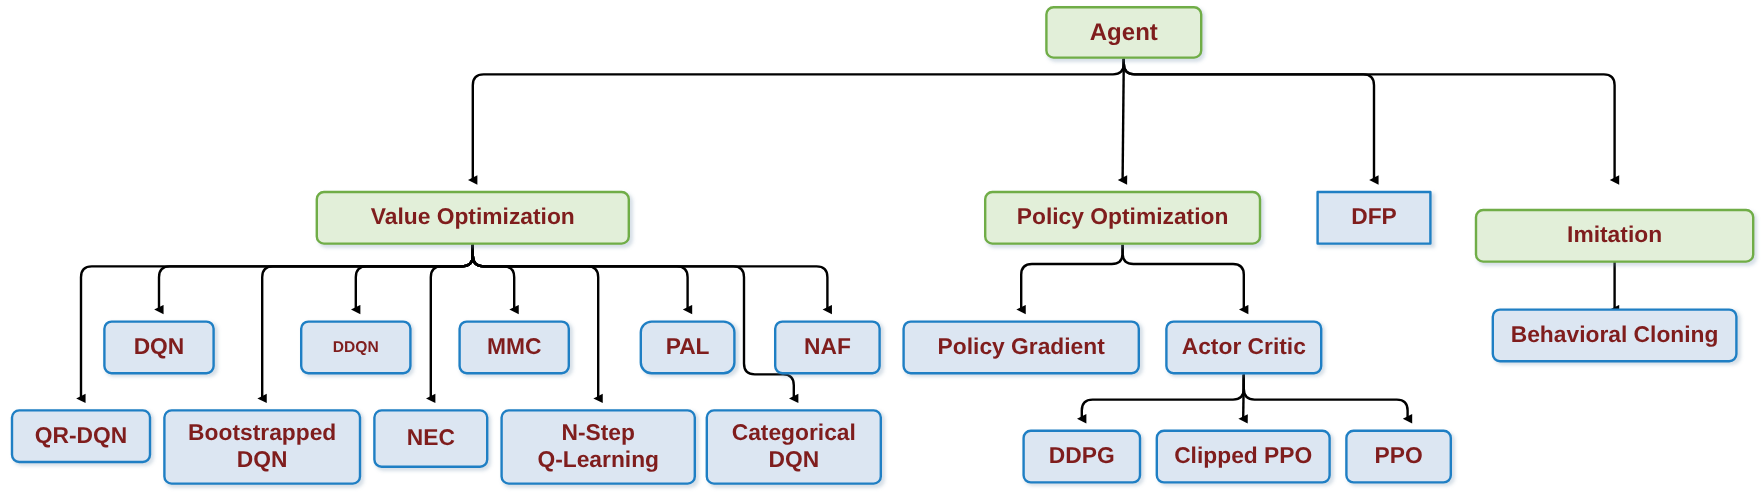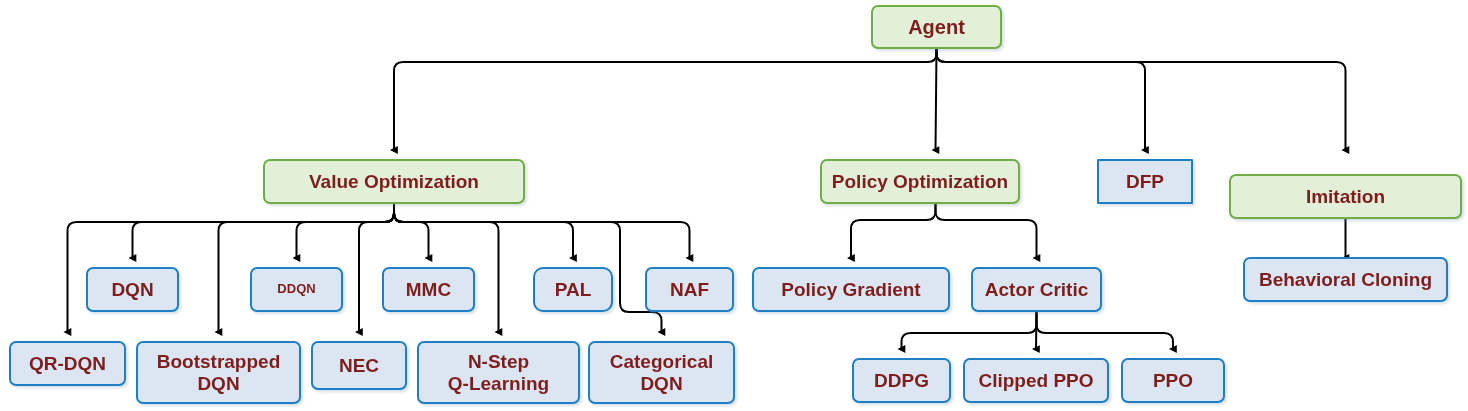--- a/index.html
+++ b/index.html
@@ -90,21 +90,21 @@
         <path d="M1345.5,204 L1345.5,258" marker-end="url(#arrowhead)"></path>
       </g>
   </svg>
   <div id="node-layer">
       <div class="node green" style="left: 871px; top: 5px; width: 131px; height: 44px; font-size: 20px;">
         <span class="node-label">Agent</span>
       </div>
       <div class="node green" style="left: 263px; top: 159px; width: 262px; height: 45px; font-size: 19px;">
         <span class="node-label">Value Optimization</span>
       </div>
-      <div class="node green" style="left: 820px; top: 159px; width: 200px; height: 45px; font-size: 19px;">
+      <div class="node green" style="left: 820px; top: 159px; width: 231px; height: 45px; font-size: 19px;">
         <span class="node-label">Policy Optimization</span>
       </div>
       <div class="node blue sharp" style="left: 1097px; top: 159px; width: 96px; height: 45px; font-size: 19px;">
         <span class="node-label">DFP</span>
       </div>
       <div class="node green" style="left: 1229px; top: 174px; width: 233px; height: 45px; font-size: 19px;">
         <span class="node-label">Imitation</span>
       </div>
       <div class="node blue" style="left: 86px; top: 267px; width: 93px; height: 45px; font-size: 19px;">
         <span class="node-label">DQN</span>
@@ -147,17 +147,17 @@
       <div class="node blue" style="left: 588px; top: 341px; width: 147px; height: 63px; font-size: 19px;">
         <span class="node-label">Categorical
 DQN</span>
       </div>
       <div class="node blue" style="left: 852px; top: 358px; width: 99px; height: 45px; font-size: 19px;">
         <span class="node-label">DDPG</span>
       </div>
       <div class="node blue" style="left: 963px; top: 358px; width: 146px; height: 45px; font-size: 19px;">
         <span class="node-label">Clipped PPO</span>
       </div>
-      <div class="node blue" style="left: 1121px; top: 358px; width: 104px; height: 45px; font-size: 19px;">
+      <div class="node blue" style="left: 1121px; top: 358px; width: 89px; height: 45px; font-size: 19px;">
         <span class="node-label">PPO</span>
       </div>
     </div>
 </div>
 
 </body></html>

